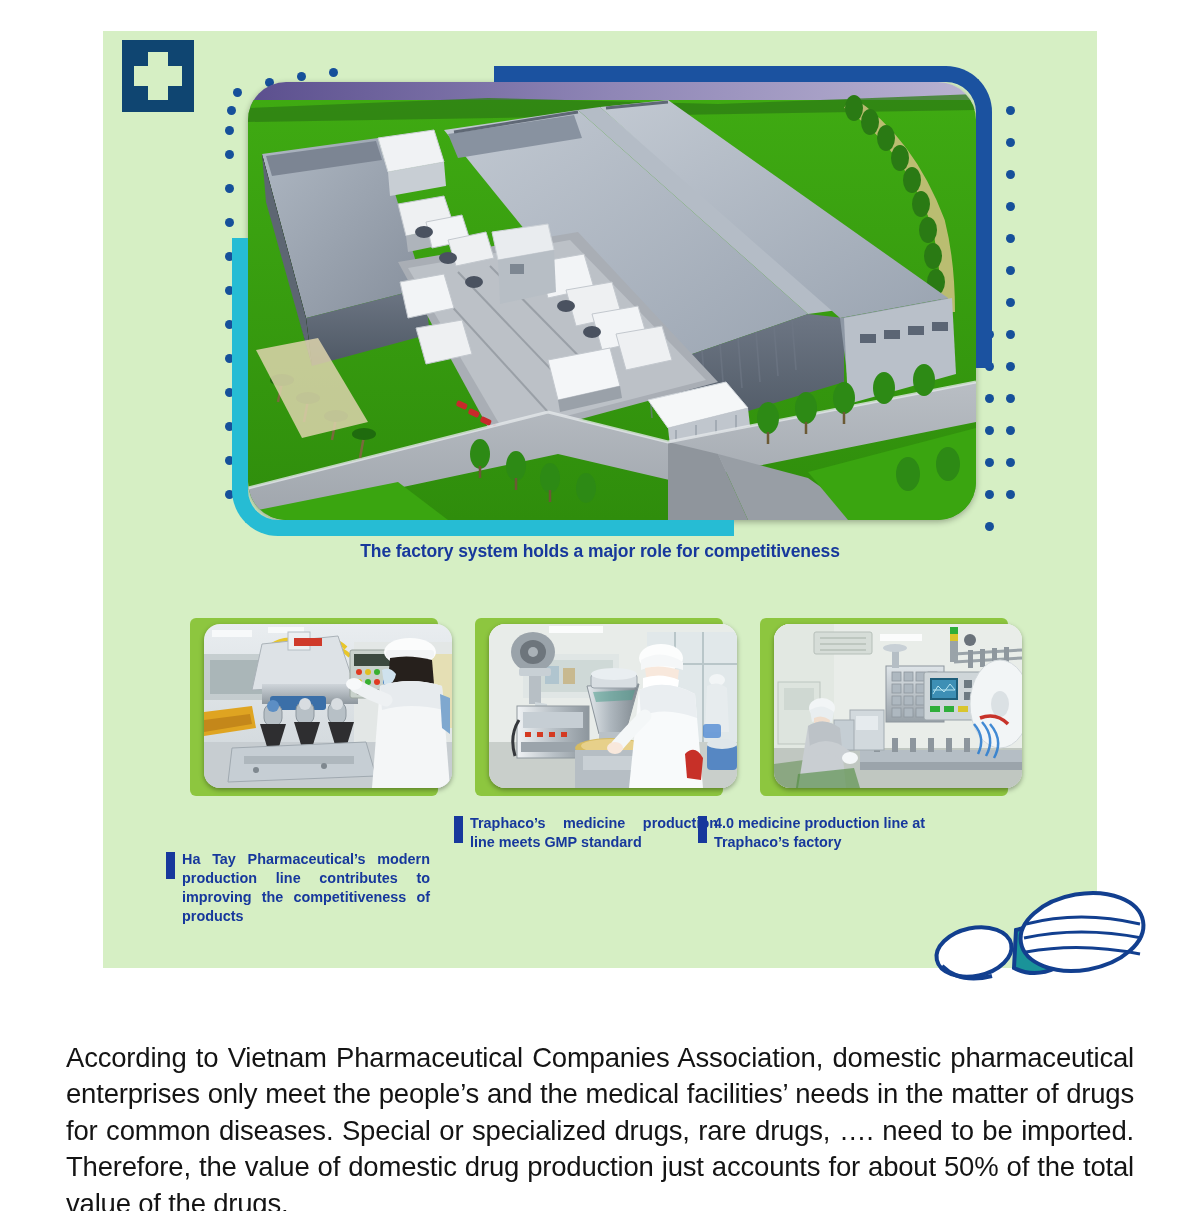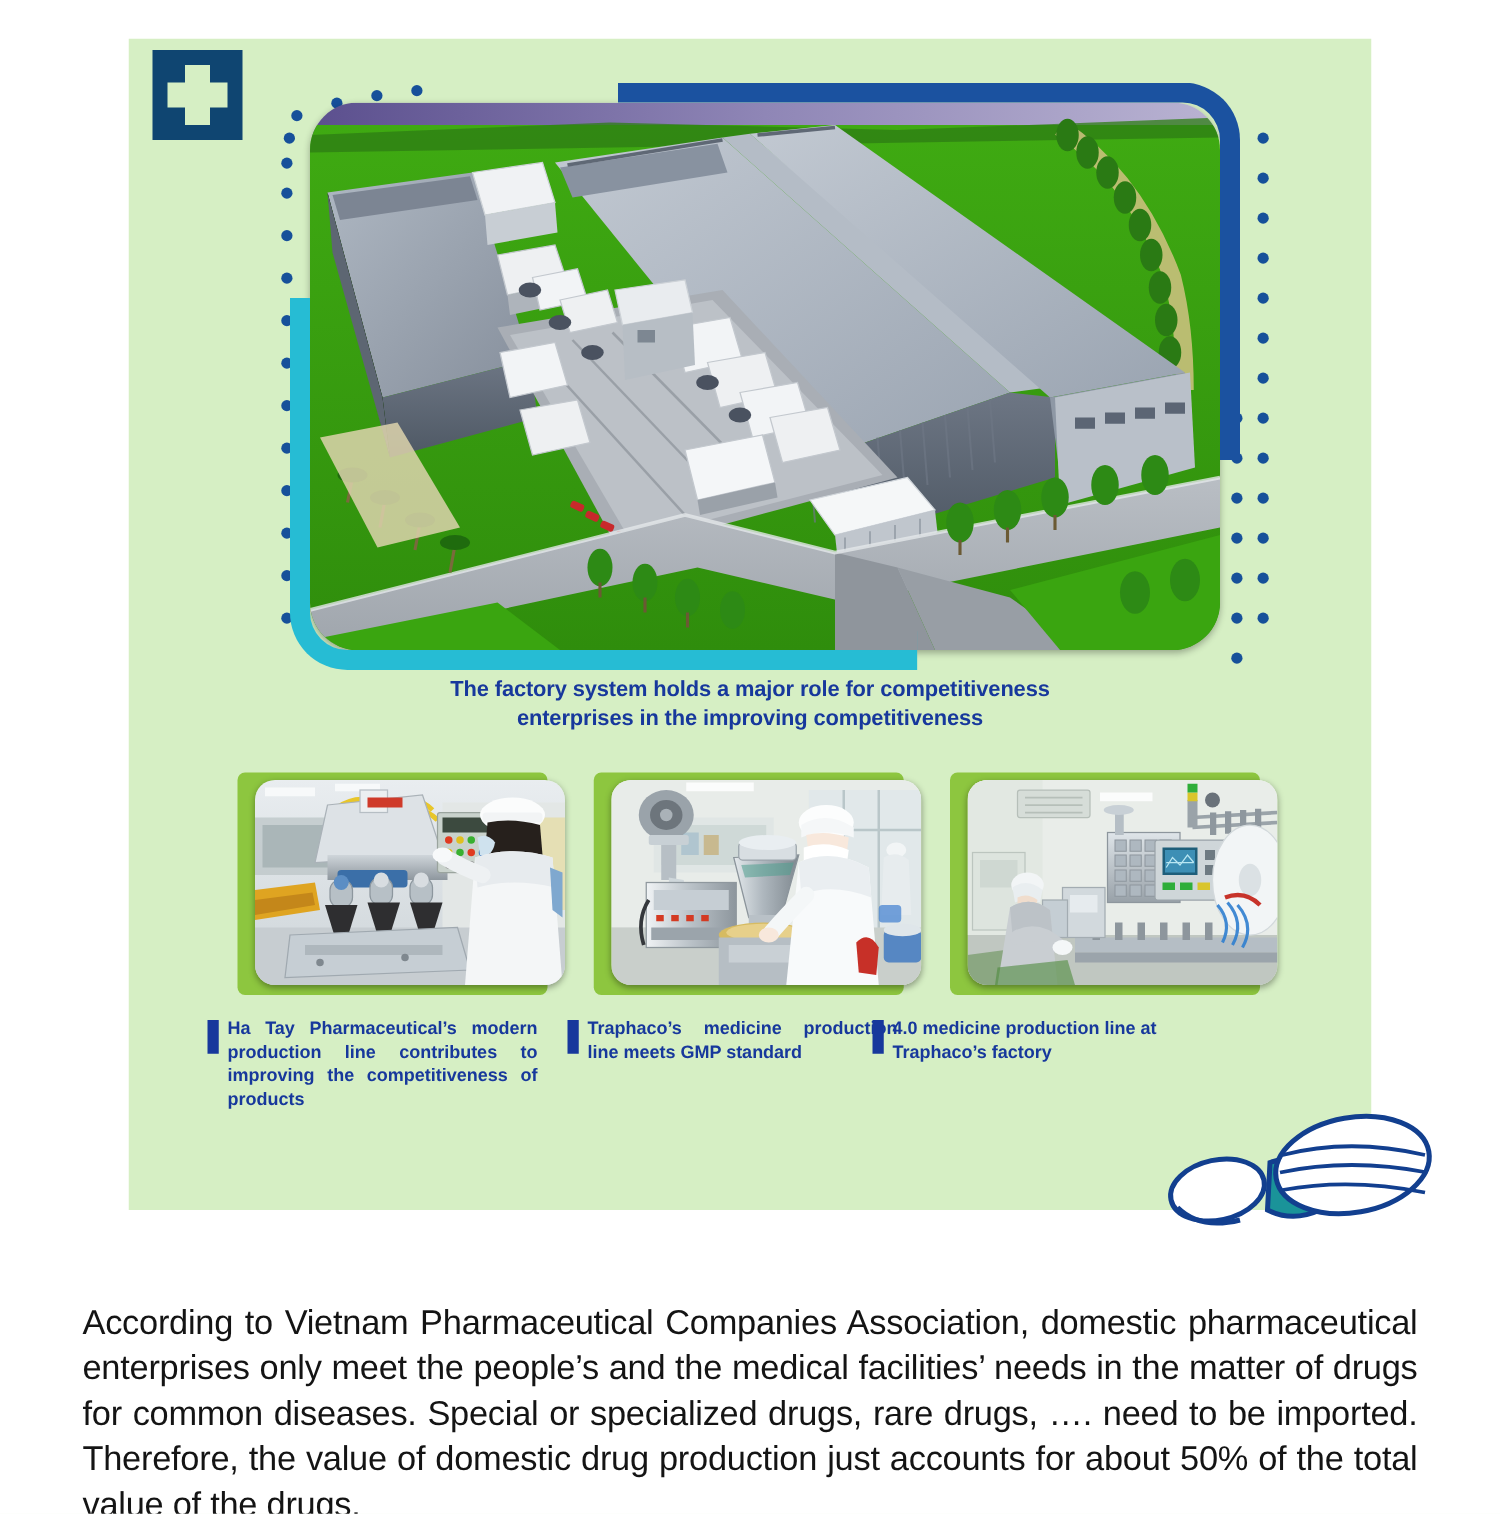--- a/index.html
+++ b/index.html
@@ -429,21 +429,20 @@
 
       <path d="M8 268 L70 256 L120 340 L54 356 Z" fill="#ddd4ad" opacity=".85"></path>
     </svg>
   </div>
   <div id="hero-blue-frame"></div>
   <div id="hero-cyan-frame"></div>
 </div>
 
 <div id="hero-caption">
   <div>The factory system holds a major role for competitiveness</div>
-  <div>enterprises in the improving competitiveness</div>
 </div>
 
 <div class="thumb-block" style="left:190px;">
   <div class="thumb-green-back"></div>
   <div class="thumb-photo">
     <svg viewBox="0 0 248 164" preserveAspectRatio="none" role="img">
       <defs>
         <linearGradient id="t1bg" x1="0" y1="0" x2="0" y2="1">
           <stop offset="0" stop-color="#e9edf0"></stop>
             <stop offset="1" stop-color="#cdd4d8"></stop>
@@ -759,21 +758,21 @@
       <path d="M34 102 Q50 92 66 104 L72 164 L24 164 Z" fill="#c9ced2"></path>
       <path d="M34 102 Q50 92 66 104 L68 124 Q50 114 36 124 Z" fill="#bcc2c7"></path>
       <path d="M40 126 Q56 118 72 132" stroke="#c9ced2" stroke-width="12" fill="none" stroke-linecap="round"></path>
       <ellipse cx="76" cy="134" rx="8" ry="6" fill="#f4f7f8"></ellipse>
 
       <path d="M24 150 L80 144 L86 164 L22 164 Z" fill="#4f8a3e" opacity=".6"></path>
     </svg>
   </div>
 </div>
 
-<div class="thumb-cap" style="left:182px; width:248px;">
+<div class="thumb-cap" style="left:182px; width:248px;margin-top:36px;">
   <span class="bar"></span>
   <span>Ha Tay Pharmaceutical’s modern production line contributes to improving the competitiveness of products</span>
 </div>
 
 <div class="thumb-cap" style="left:470px; width:248px;">
   <span class="bar"></span>
   <span>Traphaco’s medicine production line meets GMP standard</span>
 </div>
 
 <div class="thumb-cap" style="left:714px; width:252px; text-align:left;">

